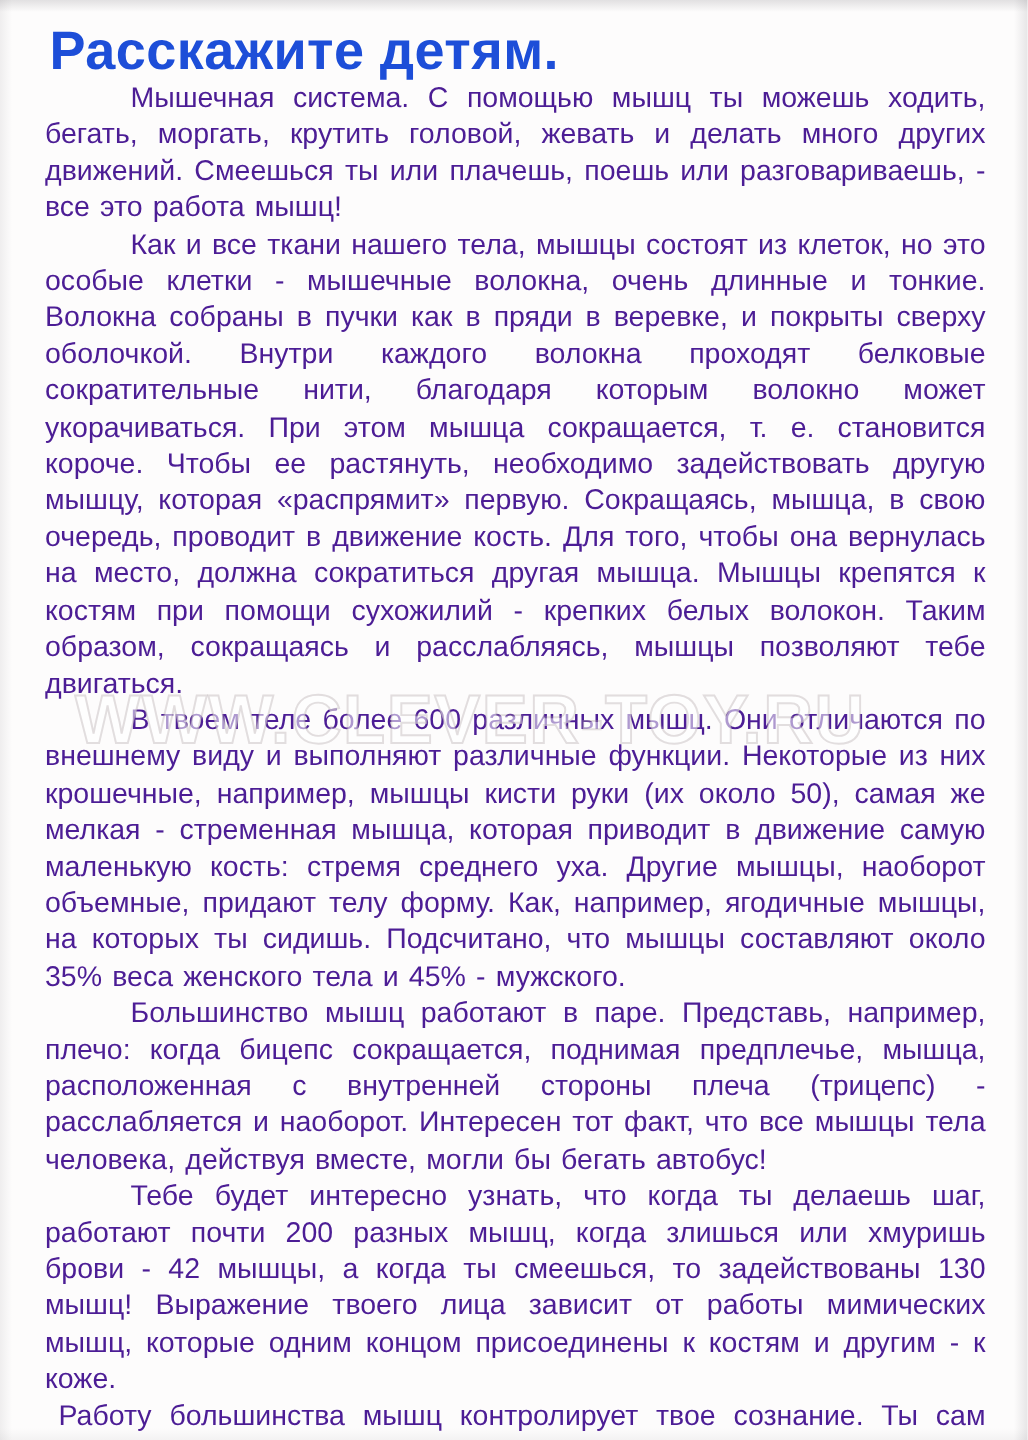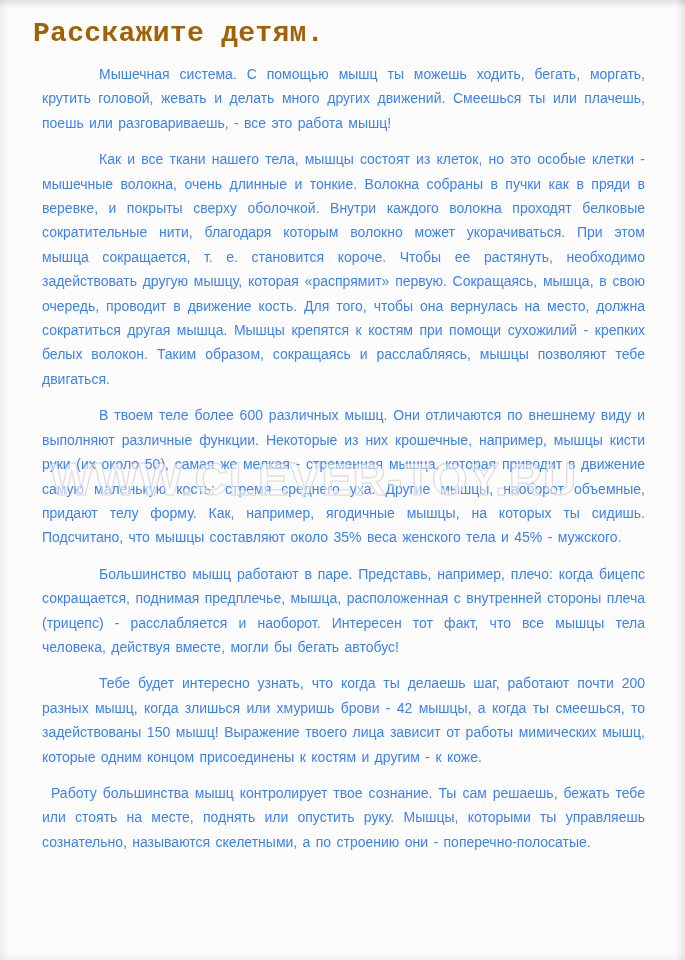--- a/index.html
+++ b/index.html
@@ -20,32 +20,31 @@
   }
   .page {
     position: relative;
     width: 685px;
     height: 960px;
     box-sizing: border-box;
     padding: 18px 28px 0 30px;
   }
   .title {
     margin: 0 0 4px 3px;
-    font-size: 28px;
+    font-size: 36px;
     line-height: 32px;
     font-weight: bold;
     letter-spacing: 0.3px;
-    color: #a16207;
-    font-family: Liberation Mono, monospace;
+    color: #1d4ed8;
   }
   .body-text p {
-    margin: 12px;
-    font-size: 14px;
+    margin: 0;
+    font-size: 19px;
     line-height: 24.4px;
-    color: #3b82f6;
+    color: #4c1d95;
     text-align: justify;
     text-align-last: left;
     word-spacing: 1.5px;
   }
   .body-text p[data-indent="normal"] { text-indent: 57px; }
   .body-text p[data-indent="small"]  { text-indent: 9px;  }
   .watermark {
     position: absolute;
     top: 451px;
     left: 50px;
@@ -66,19 +65,19 @@
 <body>
 
 <div class="page">
   <h1 class="title">Расскажите детям.</h1>
 
   <div class="body-text">
     <p data-indent="normal">Мышечная система. С помощью мышц ты можешь ходить, бегать, моргать, крутить головой, жевать и делать много других движений. Смеешься ты или плачешь, поешь или разговариваешь, - все это работа мышц!</p>
     <p data-indent="normal">Как и все ткани нашего тела, мышцы состоят из клеток, но это особые клетки - мышечные волокна, очень длинные и тонкие. Волокна собраны в пучки как в пряди в веревке, и покрыты сверху оболочкой. Внутри каждого волокна проходят белковые сократительные нити, благодаря которым волокно может укорачиваться. При этом мышца сокращается, т. е. становится короче. Чтобы ее растянуть, необходимо задействовать другую мышцу, которая «распрямит» первую. Сокращаясь, мышца, в свою очередь, проводит в движение кость. Для того, чтобы она вернулась на место, должна сократиться другая мышца. Мышцы крепятся к костям при помощи сухожилий - крепких белых волокон. Таким образом, сокращаясь и расслабляясь, мышцы позволяют тебе двигаться.</p>
     <p data-indent="normal">В твоем теле более 600 различных мышц. Они отличаются по внешнему виду и выполняют различные функции. Некоторые из них крошечные, например, мышцы кисти руки (их около 50), самая же мелкая - стременная мышца, которая приводит в движение самую маленькую кость: стремя среднего уха. Другие мышцы, наоборот объемные, придают телу форму. Как, например, ягодичные мышцы, на которых ты сидишь. Подсчитано, что мышцы составляют около 35% веса женского тела и 45% - мужского.</p>
     <p data-indent="normal">Большинство мышц работают в паре. Представь, например, плечо: когда бицепс сокращается, поднимая предплечье, мышца, расположенная с внутренней стороны плеча (трицепс) - расслабляется и наоборот. Интересен тот факт, что все мышцы тела человека, действуя вместе, могли бы бегать автобус!</p>
-    <p data-indent="normal">Тебе будет интересно узнать, что когда ты делаешь шаг, работают почти 200 разных мышц, когда злишься или хмуришь брови - 42 мышцы, а когда ты смеешься, то задействованы 150 мышц! Выражение твоего лица зависит от работы мимических мышц, которые одним концом присоединены к костям и другим - к коже.</p>
+    <p data-indent="normal">Тебе будет интересно узнать, что когда ты делаешь шаг, работают почти 200 разных мышц, когда злишься или хмуришь брови - 42 мышцы, а когда ты смеешься, то задействованы 130 мышц! Выражение твоего лица зависит от работы мимических мышц, которые одним концом присоединены к костям и другим - к коже.</p>
     <p data-indent="small">Работу большинства мышц контролирует твое сознание. Ты сам решаешь, бежать тебе или стоять на месте, поднять или опустить руку. Мышцы, которыми ты управляешь сознательно, называются скелетными, а по строению они - поперечно-полосатые.</p>
 
   </div>
 
   <div class="watermark">WWW.CLEVER-TOY.RU</div>
 </div>
 
 </body></html>

